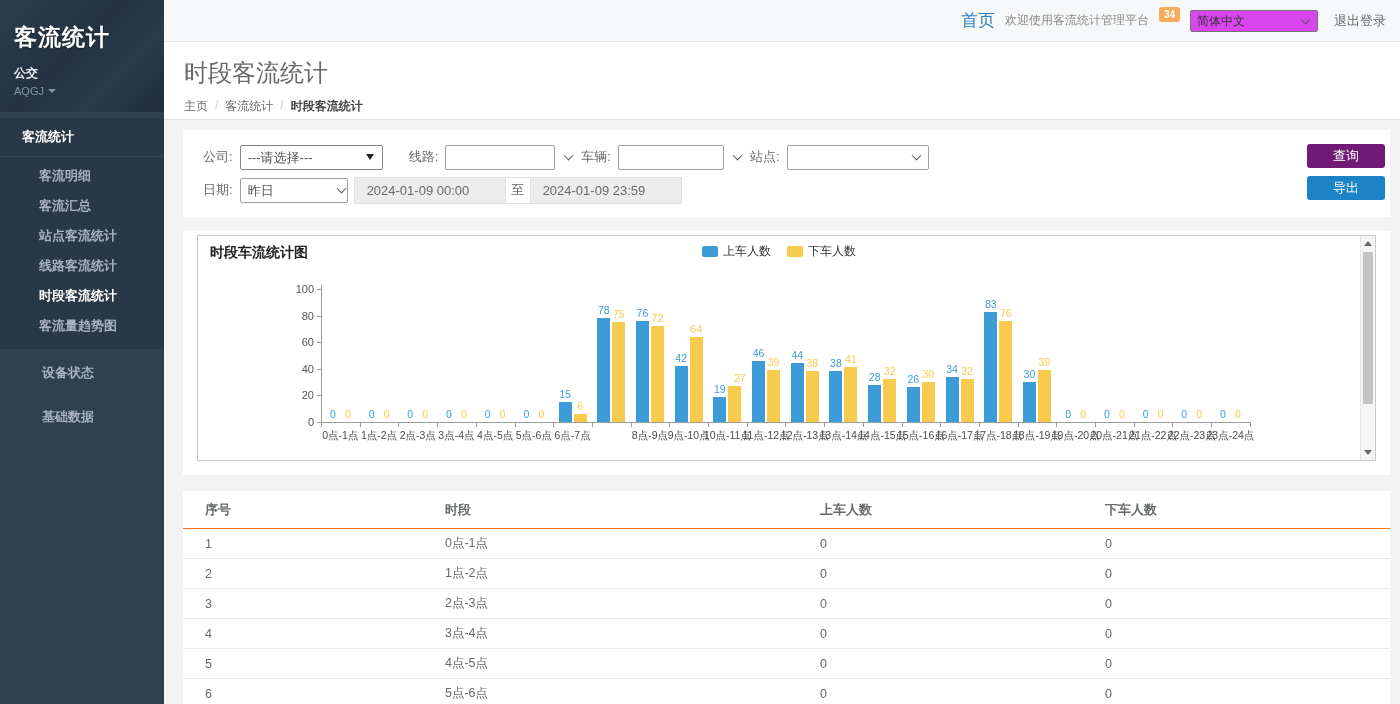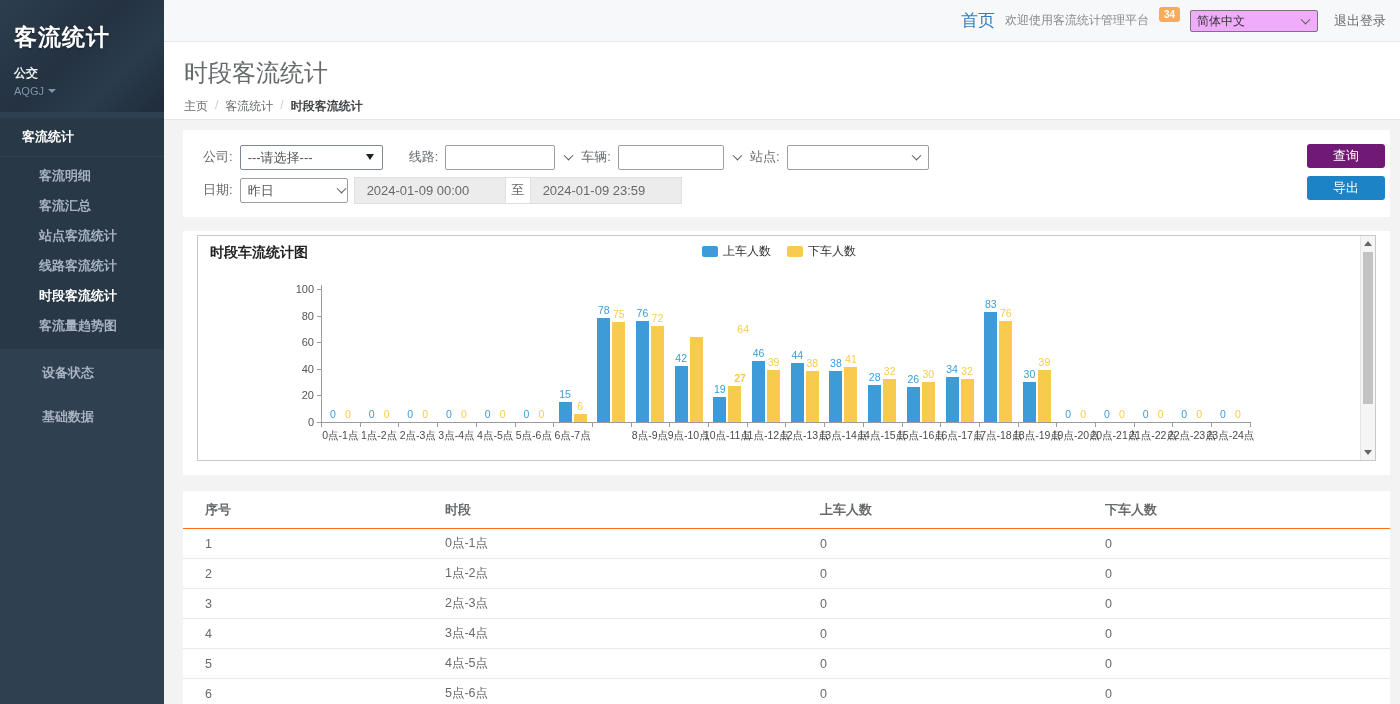--- a/index.html
+++ b/index.html
@@ -26,21 +26,21 @@
 
   
   .main { flex:1; display:flex; flex-direction:column; height:704px; overflow:hidden; }
 
   .topbar { height:42px; background:#f7f8f9; border-bottom:1px solid #e7e7e8;
     display:flex; align-items:center; justify-content:flex-end; padding-right:14px; gap:10px; }
   .home-link { color:#2e7fc0; font-size:17px; cursor:pointer; }
   .welcome { color:#8a8a8a; font-size:12px; }
   .badge { background:#f8ac59; color:#fff; font-size:10px; font-weight:bold; padding:2px 5px; border-radius:3px; align-self:flex-start; margin-top:7px; cursor:pointer; }
   .lang-wrap { position:relative; }
-  .lang-select { width:128px; height:22px; font-size:12px; color:#333; border:1px solid #777; background:#f0abfc; border-radius:2px; appearance:none; -webkit-appearance:none; padding:0 18px 0 6px; }
+  .lang-select { width:128px; height:22px; font-size:12px; color:#333; border:1px solid #777; background:#d946ef; border-radius:2px; appearance:none; -webkit-appearance:none; padding:0 18px 0 6px; }
   .logout { color:#676a6c; font-size:13px; cursor:pointer; margin-left:6px; }
 
   .page-heading { background:#ffffff; padding:15px 0 0 20px; height:78px; border-bottom:1px solid #e3e6e8; }
   .page-title { color:#676a6c; font-size:24px; font-weight:300; }
   .breadcrumb { display:flex; gap:7px; margin-top:9px; font-size:12px; color:#676a6c; align-items:flex-start; }
   .breadcrumb .crumb { cursor:pointer; }
   .breadcrumb .crumb:last-child { font-weight:bold; color:#424446; cursor:default; }
   .breadcrumb .sep { color:#ccc; }
 
   .content { flex:1; background:#f3f3f4; padding:10px 10px 0 19px; overflow:hidden; }
@@ -291,26 +291,26 @@
           <div class="bar-label" style="left: 407.75px; top: 72px; color: rgb(248, 203, 78);">75</div>
           <div class="xcat-label" style="left: 421.95px; top: 193px; width: 60px;">8点-9点</div>
           <div class="bar" style="left: 437.95px; top: 85px; width: 13px; height: 101px; background: rgb(61, 156, 216);"></div>
           <div class="bar-label" style="left: 431.45px; top: 71px; color: rgb(61, 156, 216);">76</div>
           <div class="bar" style="left: 452.95px; top: 90px; width: 13px; height: 96px; background: rgb(248, 203, 78);"></div>
           <div class="bar-label" style="left: 446.45px; top: 76px; color: rgb(248, 203, 78);">72</div>
           <div class="xcat-label" style="left: 460.65px; top: 193px; width: 60px;">9点-10点</div>
           <div class="bar" style="left: 476.65px; top: 130px; width: 13px; height: 56px; background: rgb(61, 156, 216);"></div>
           <div class="bar-label" style="left: 470.15px; top: 116px; color: rgb(61, 156, 216);">42</div>
           <div class="bar" style="left: 491.65px; top: 101px; width: 13px; height: 85px; background: rgb(248, 203, 78);"></div>
-          <div class="bar-label" style="left: 485.15px; top: 87px; color: rgb(248, 203, 78); margin-left: 47px;">64</div>
+          <div class="bar-label" style="left: 485.15px; top: 87px; color: rgb(248, 203, 78);">64</div>
           <div class="xcat-label" style="left: 499.35px; top: 193px; width: 60px;">10点-11点</div>
           <div class="bar" style="left: 515.35px; top: 161px; width: 13px; height: 25px; background: rgb(61, 156, 216);"></div>
           <div class="bar-label" style="left: 508.85px; top: 147px; color: rgb(61, 156, 216);">19</div>
           <div class="bar" style="left: 530.35px; top: 150px; width: 13px; height: 36px; background: rgb(248, 203, 78);"></div>
-          <div class="bar-label" style="left: 529px; top: 136px; color: rgb(248, 203, 78); font-weight: bold;">27</div>
+          <div class="bar-label" style="left: 529px; top: 136px; color: rgb(248, 203, 78);">27</div>
           <div class="xcat-label" style="left: 538.05px; top: 193px; width: 60px;">11点-12点</div>
           <div class="bar" style="left: 554.05px; top: 125px; width: 13px; height: 61px; background: rgb(61, 156, 216);"></div>
           <div class="bar-label" style="left: 547.55px; top: 111px; color: rgb(61, 156, 216);">46</div>
           <div class="bar" style="left: 569.05px; top: 134px; width: 13px; height: 52px; background: rgb(248, 203, 78);"></div>
           <div class="bar-label" style="left: 562.55px; top: 120px; color: rgb(248, 203, 78);">39</div>
           <div class="xcat-label" style="left: 576.75px; top: 193px; width: 60px;">12点-13点</div>
           <div class="bar" style="left: 592.75px; top: 127px; width: 13px; height: 59px; background: rgb(61, 156, 216);"></div>
           <div class="bar-label" style="left: 586.25px; top: 113px; color: rgb(61, 156, 216);">44</div>
           <div class="bar" style="left: 607.75px; top: 135px; width: 13px; height: 51px; background: rgb(248, 203, 78);"></div>
           <div class="bar-label" style="left: 601.25px; top: 121px; color: rgb(248, 203, 78);">38</div>

